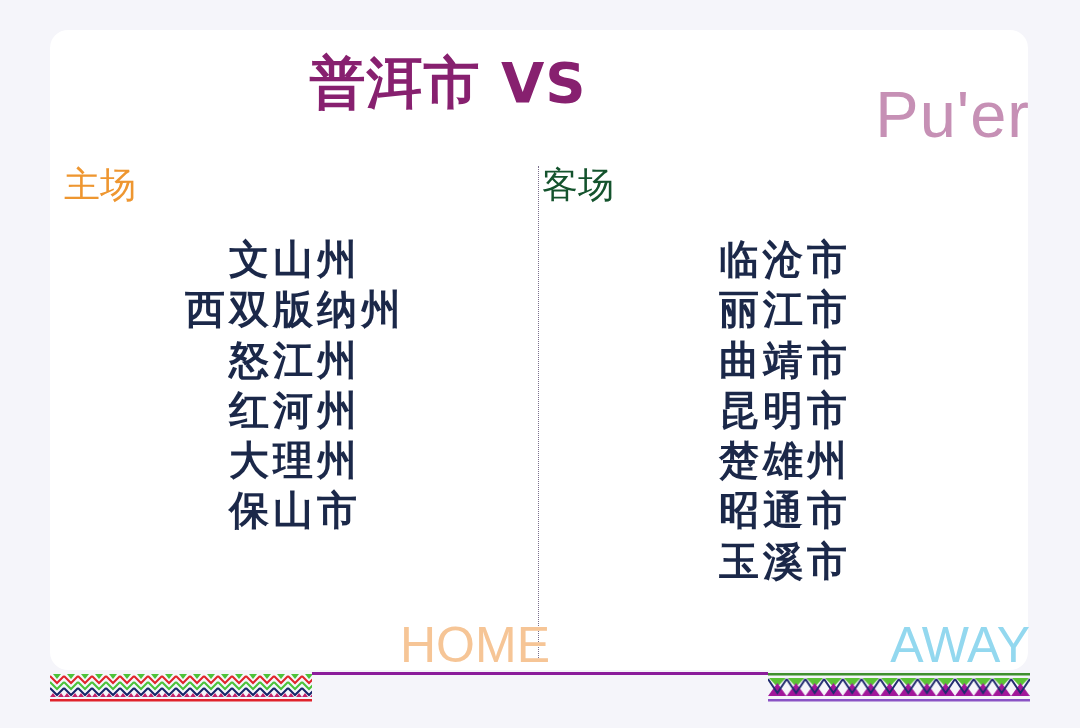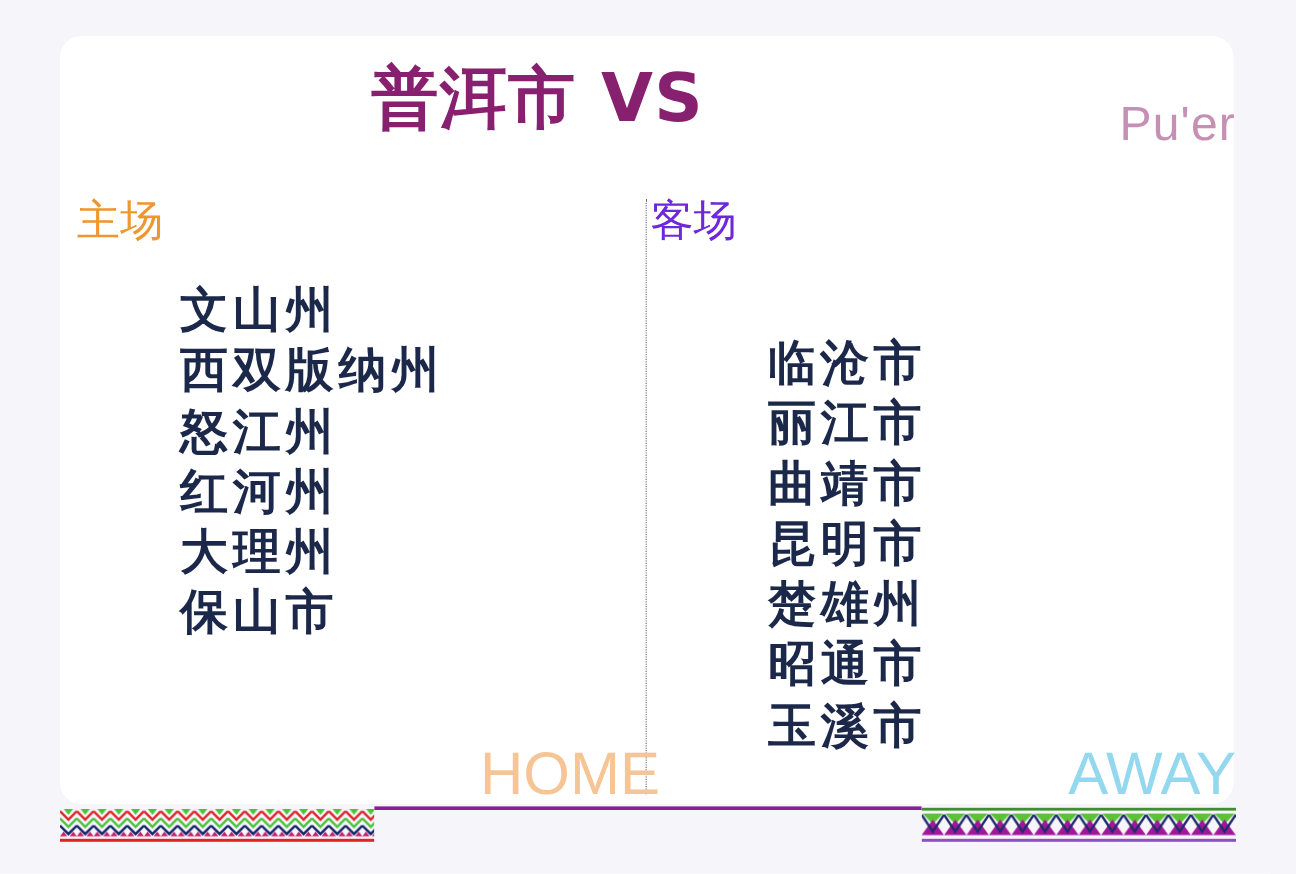--- a/index.html
+++ b/index.html
@@ -23,51 +23,51 @@
     width: 896px;
     text-align: center;
     font-size: 56px;
     font-weight: bold;
     color: #87206f;
     line-height: 70px;
     letter-spacing: 1px;
   }
   .title-en {
     position: absolute;
-    right: 50px; top: 76px;
+    right: 50px; top: 87px;
     font-family: "Liberation Sans", sans-serif;
-    font-size: 40px;
+    font-size: 65px;
     color: #c690b5;
     line-height: 56px;
     letter-spacing: 1px;
     white-space: nowrap;
   }
   .side-label {
     position: absolute;
     top: 162px;
     font-size: 36px;
     line-height: 46px;
   }
   .home-label { left: 64px; color: #ee9630; }
-  .away-label { left: 542px; color: #6d28d9; }
+  .away-label { left: 542px; color: #14532d; }
   .divider {
     position: absolute;
     left: 538px; top: 166px;
     width: 0; height: 496px;
     border-left: 1.5px dotted #7a6f8c;
   }
   .list {
     position: absolute;
     top: 234px;
     margin: 0; padding: 0;
     list-style: none;
-    text-align: left;
+    text-align: center;
   }
   .home-list { left: 150px; width: 290px; }
-  .away-list { left: 640px; width: 290px; margin-top: 44px; }
+  .away-list { left: 640px; width: 290px; }
   .list li {
     font-size: 40px;
     font-weight: bold;
     color: #1b2849;
     line-height: 50.3px;
     letter-spacing: 4px;
   }
   .watermark {
     position: absolute;
     font-family: "Liberation Sans", sans-serif;

